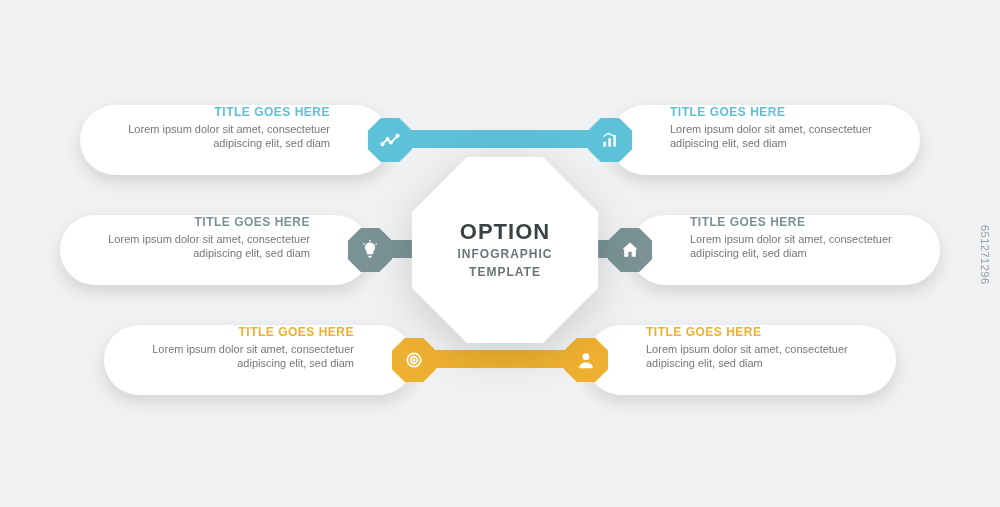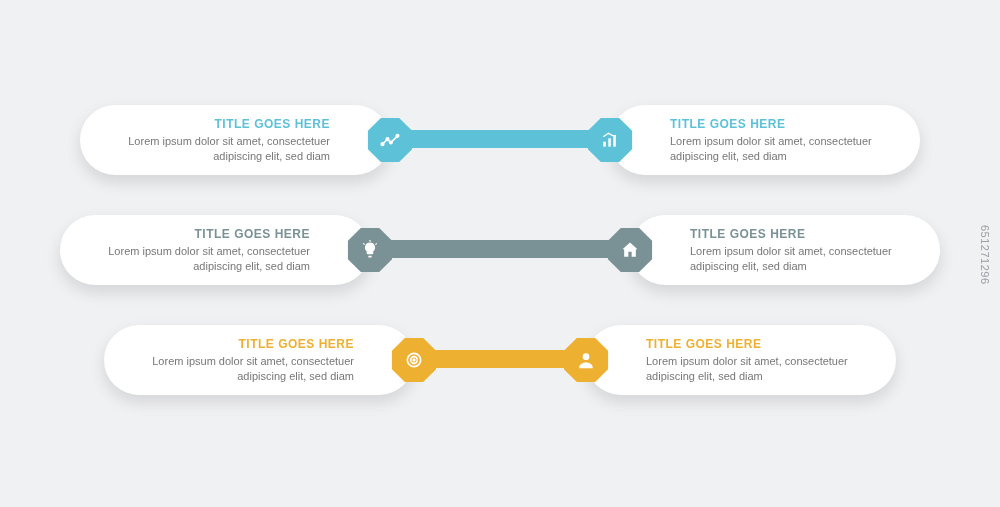--- a/index.html
+++ b/index.html
@@ -4,21 +4,21 @@
 <style>
   *{box-sizing:border-box;margin:0;padding:0}
   body{width:1000px;height:507px;background:#f0f1f3;font-family:Arial,Helvetica,sans-serif;position:relative;overflow:hidden}
   .diagram{position:absolute;left:60px;top:100px;width:880px;height:310px}
   .connector{position:absolute;height:18px}
   .c-l{left:310px;width:130px}
   .c-r{left:440px;width:130px}
   .c1{top:30px;background:#5dc1d8}
   .c2{top:140px;background:#7a9296}
   .c3{top:250px;background:#eeb030}
-  .pill{position:absolute;width:310px;height:70px;background:#fff;border-radius:40px;box-shadow:0 7px 16px rgba(0,0,0,.12);display:flex;align-items:center}
+  .pill{position:absolute;width:310px;height:70px;background:#fff;border-radius:40px;box-shadow:0 7px 16px rgba(0,0,0,.12);display:flex;align-items:flex-start}
   .pill.left{justify-content:flex-end;padding-right:60px;text-align:right}
   .pill.right{padding-left:60px;text-align:left}
   .pill .text{display:flex;flex-direction:column;max-width:210px}
   .pill .title{font-weight:700;font-size:12px;letter-spacing:.5px;margin-bottom:3px}
   .pill .desc{font-size:11px;line-height:1.3;color:#777}
   .oct{position:absolute;width:46px;height:46px;display:flex;align-items:center;justify-content:center}
   .oct svg.bg{position:absolute;inset:0;width:100%;height:100%}
   .oct .icon{position:relative;width:20px;height:20px;color:#fff}
   .pill.left .oct{right:-23px;top:12px}
   .pill.right .oct{left:-23px;top:12px}
@@ -139,18 +139,28 @@
           <circle cx="12" cy="8" r="4"></circle>
           <path d="M4 21c0-4 4-6 8-6s8 2 8 6v1H4v-1z"></path>
         </svg>
     </div>
     <div class="text">
       <div class="title gold">TITLE GOES HERE</div>
       <div class="desc">Lorem ipsum dolor sit amet, consectetuer adipiscing elit, sed diam</div>
     </div>
   </div>
 
+  <div class="center-oct">
+    <svg class="bg" viewBox="0 0 100 100">
+        <polygon points="30,1 70,1 99,30 99,70 70,99 30,99 1,70 1,30" fill="#fff"></polygon>
+      </svg>
+    <div class="center-text">
+      <div class="big">OPTION</div>
+      <div class="sub">INFOGRAPHIC</div>
+      <div class="sub">TEMPLATE</div>
+    </div>
+  </div>
 
 </div>
 
 <div class="watermark">
   <span>651271296</span>
 </div>
 
 </body></html>

